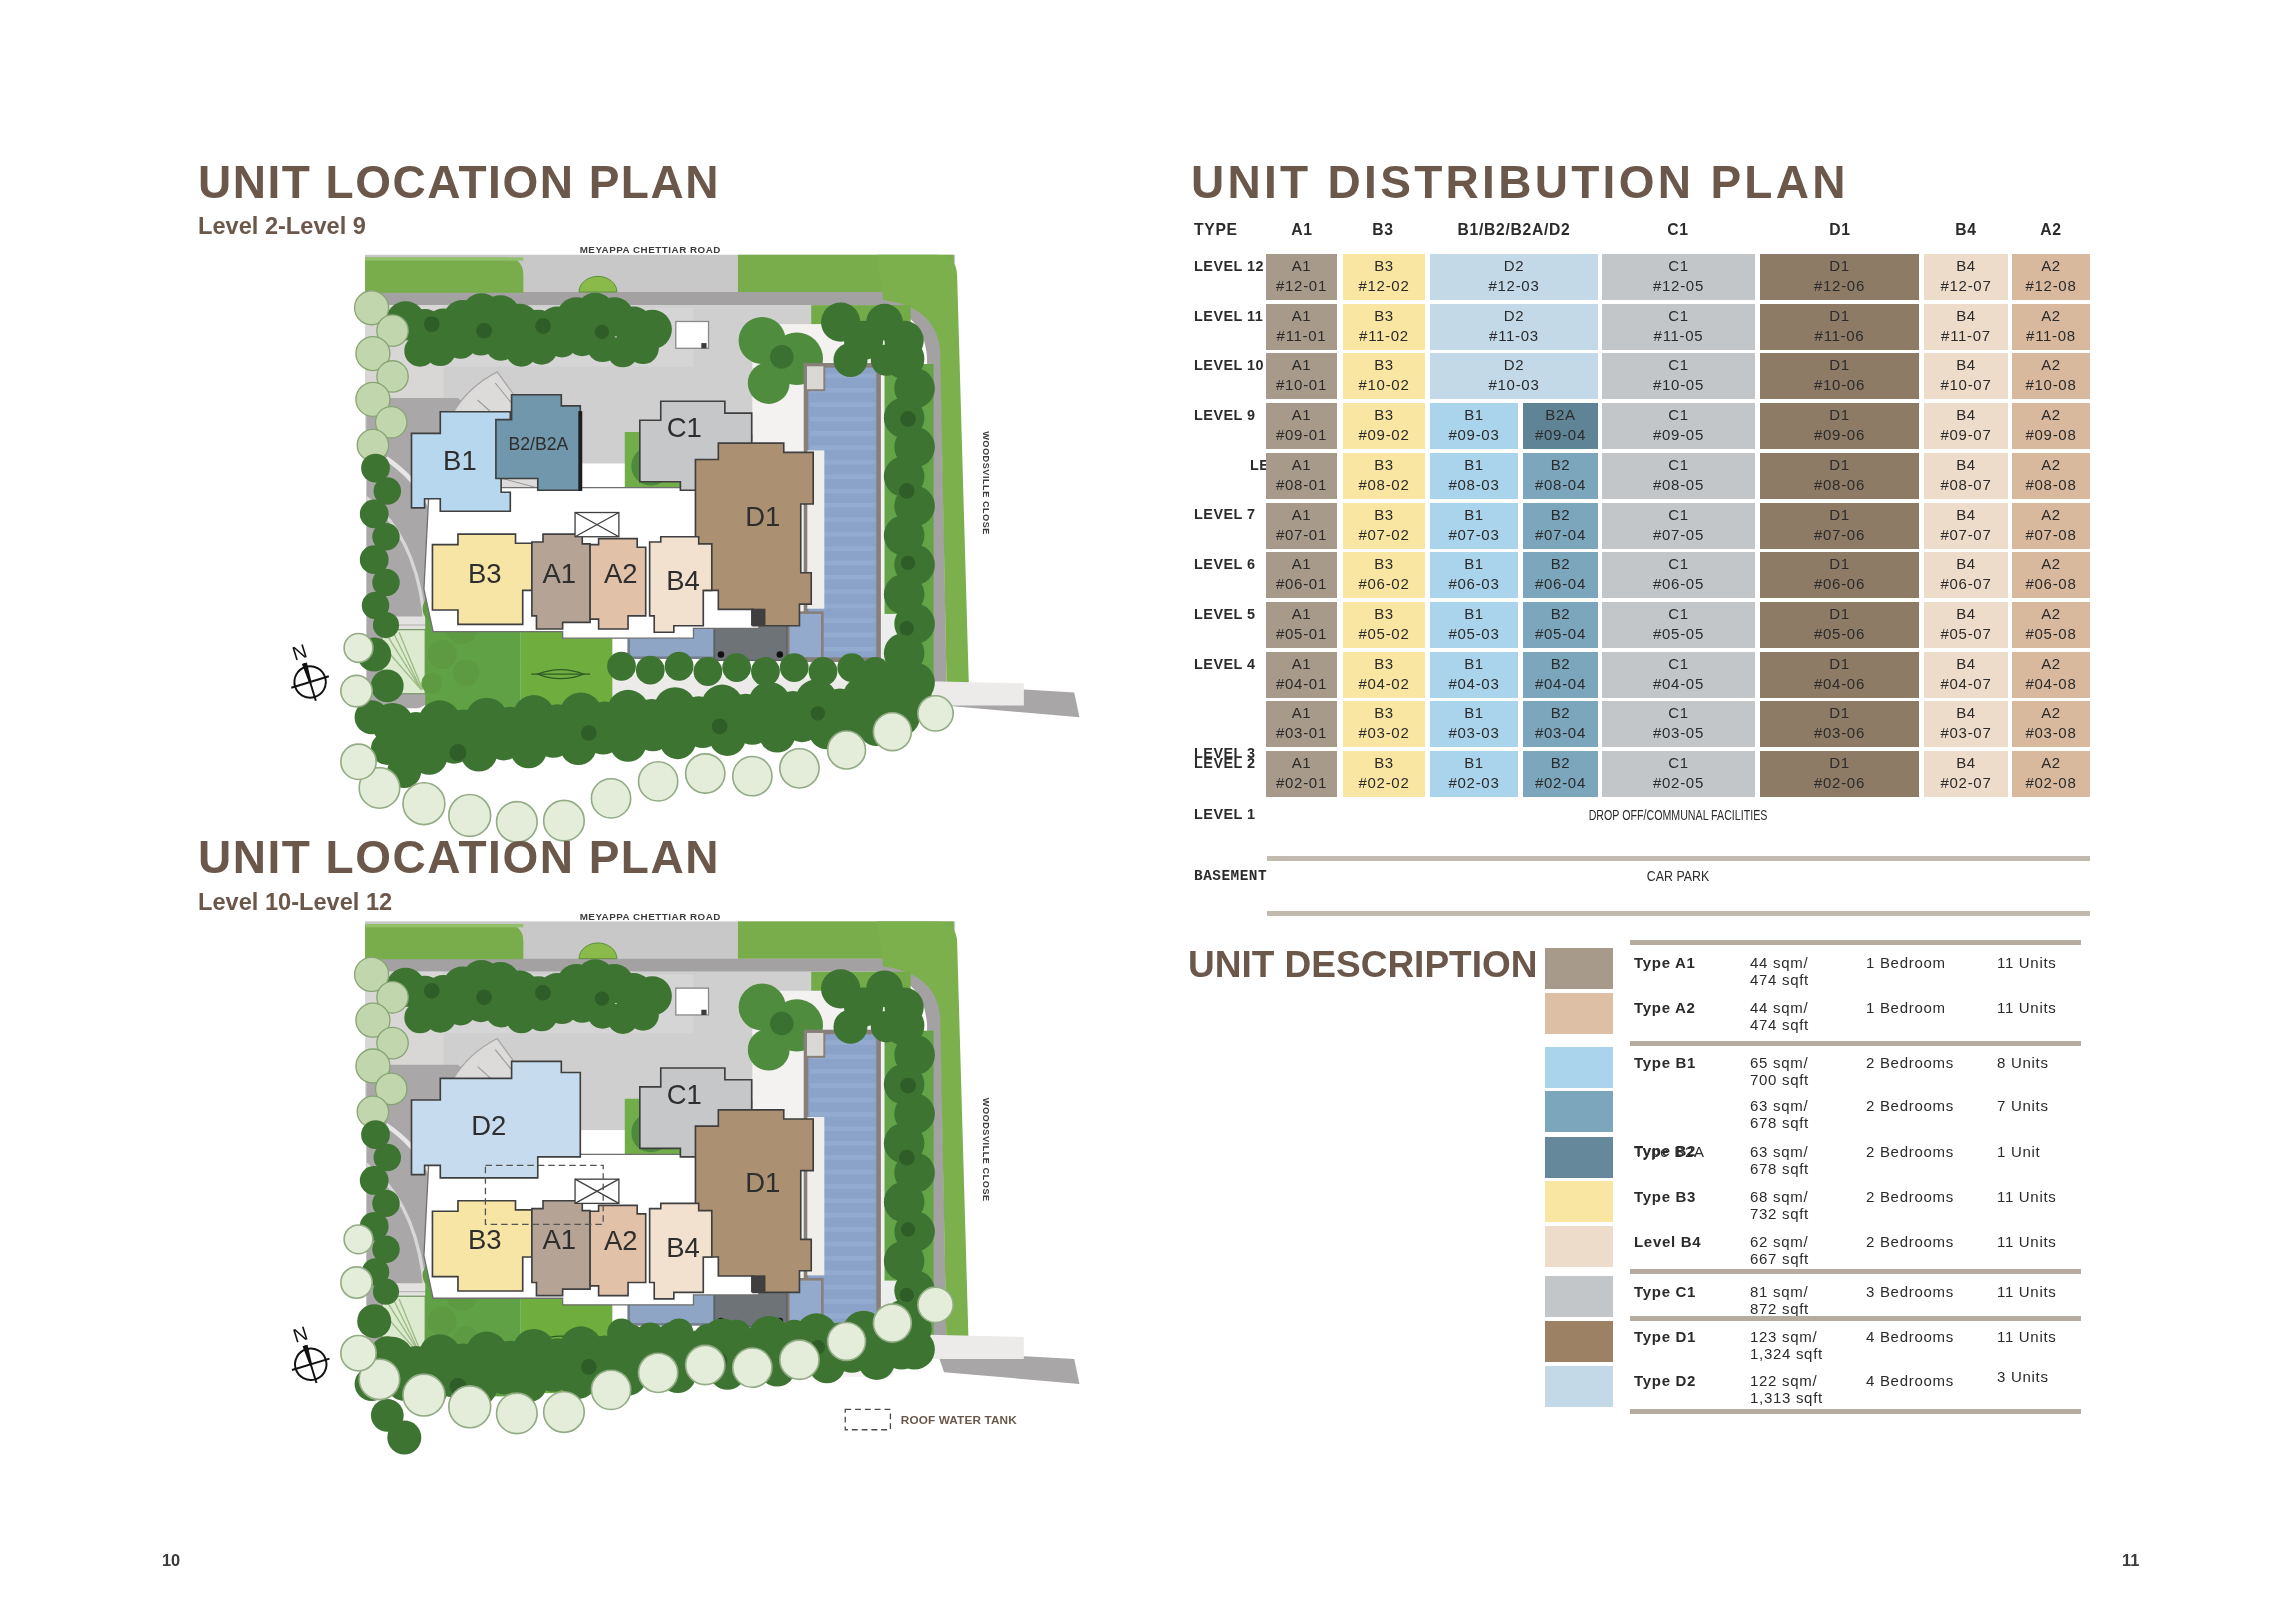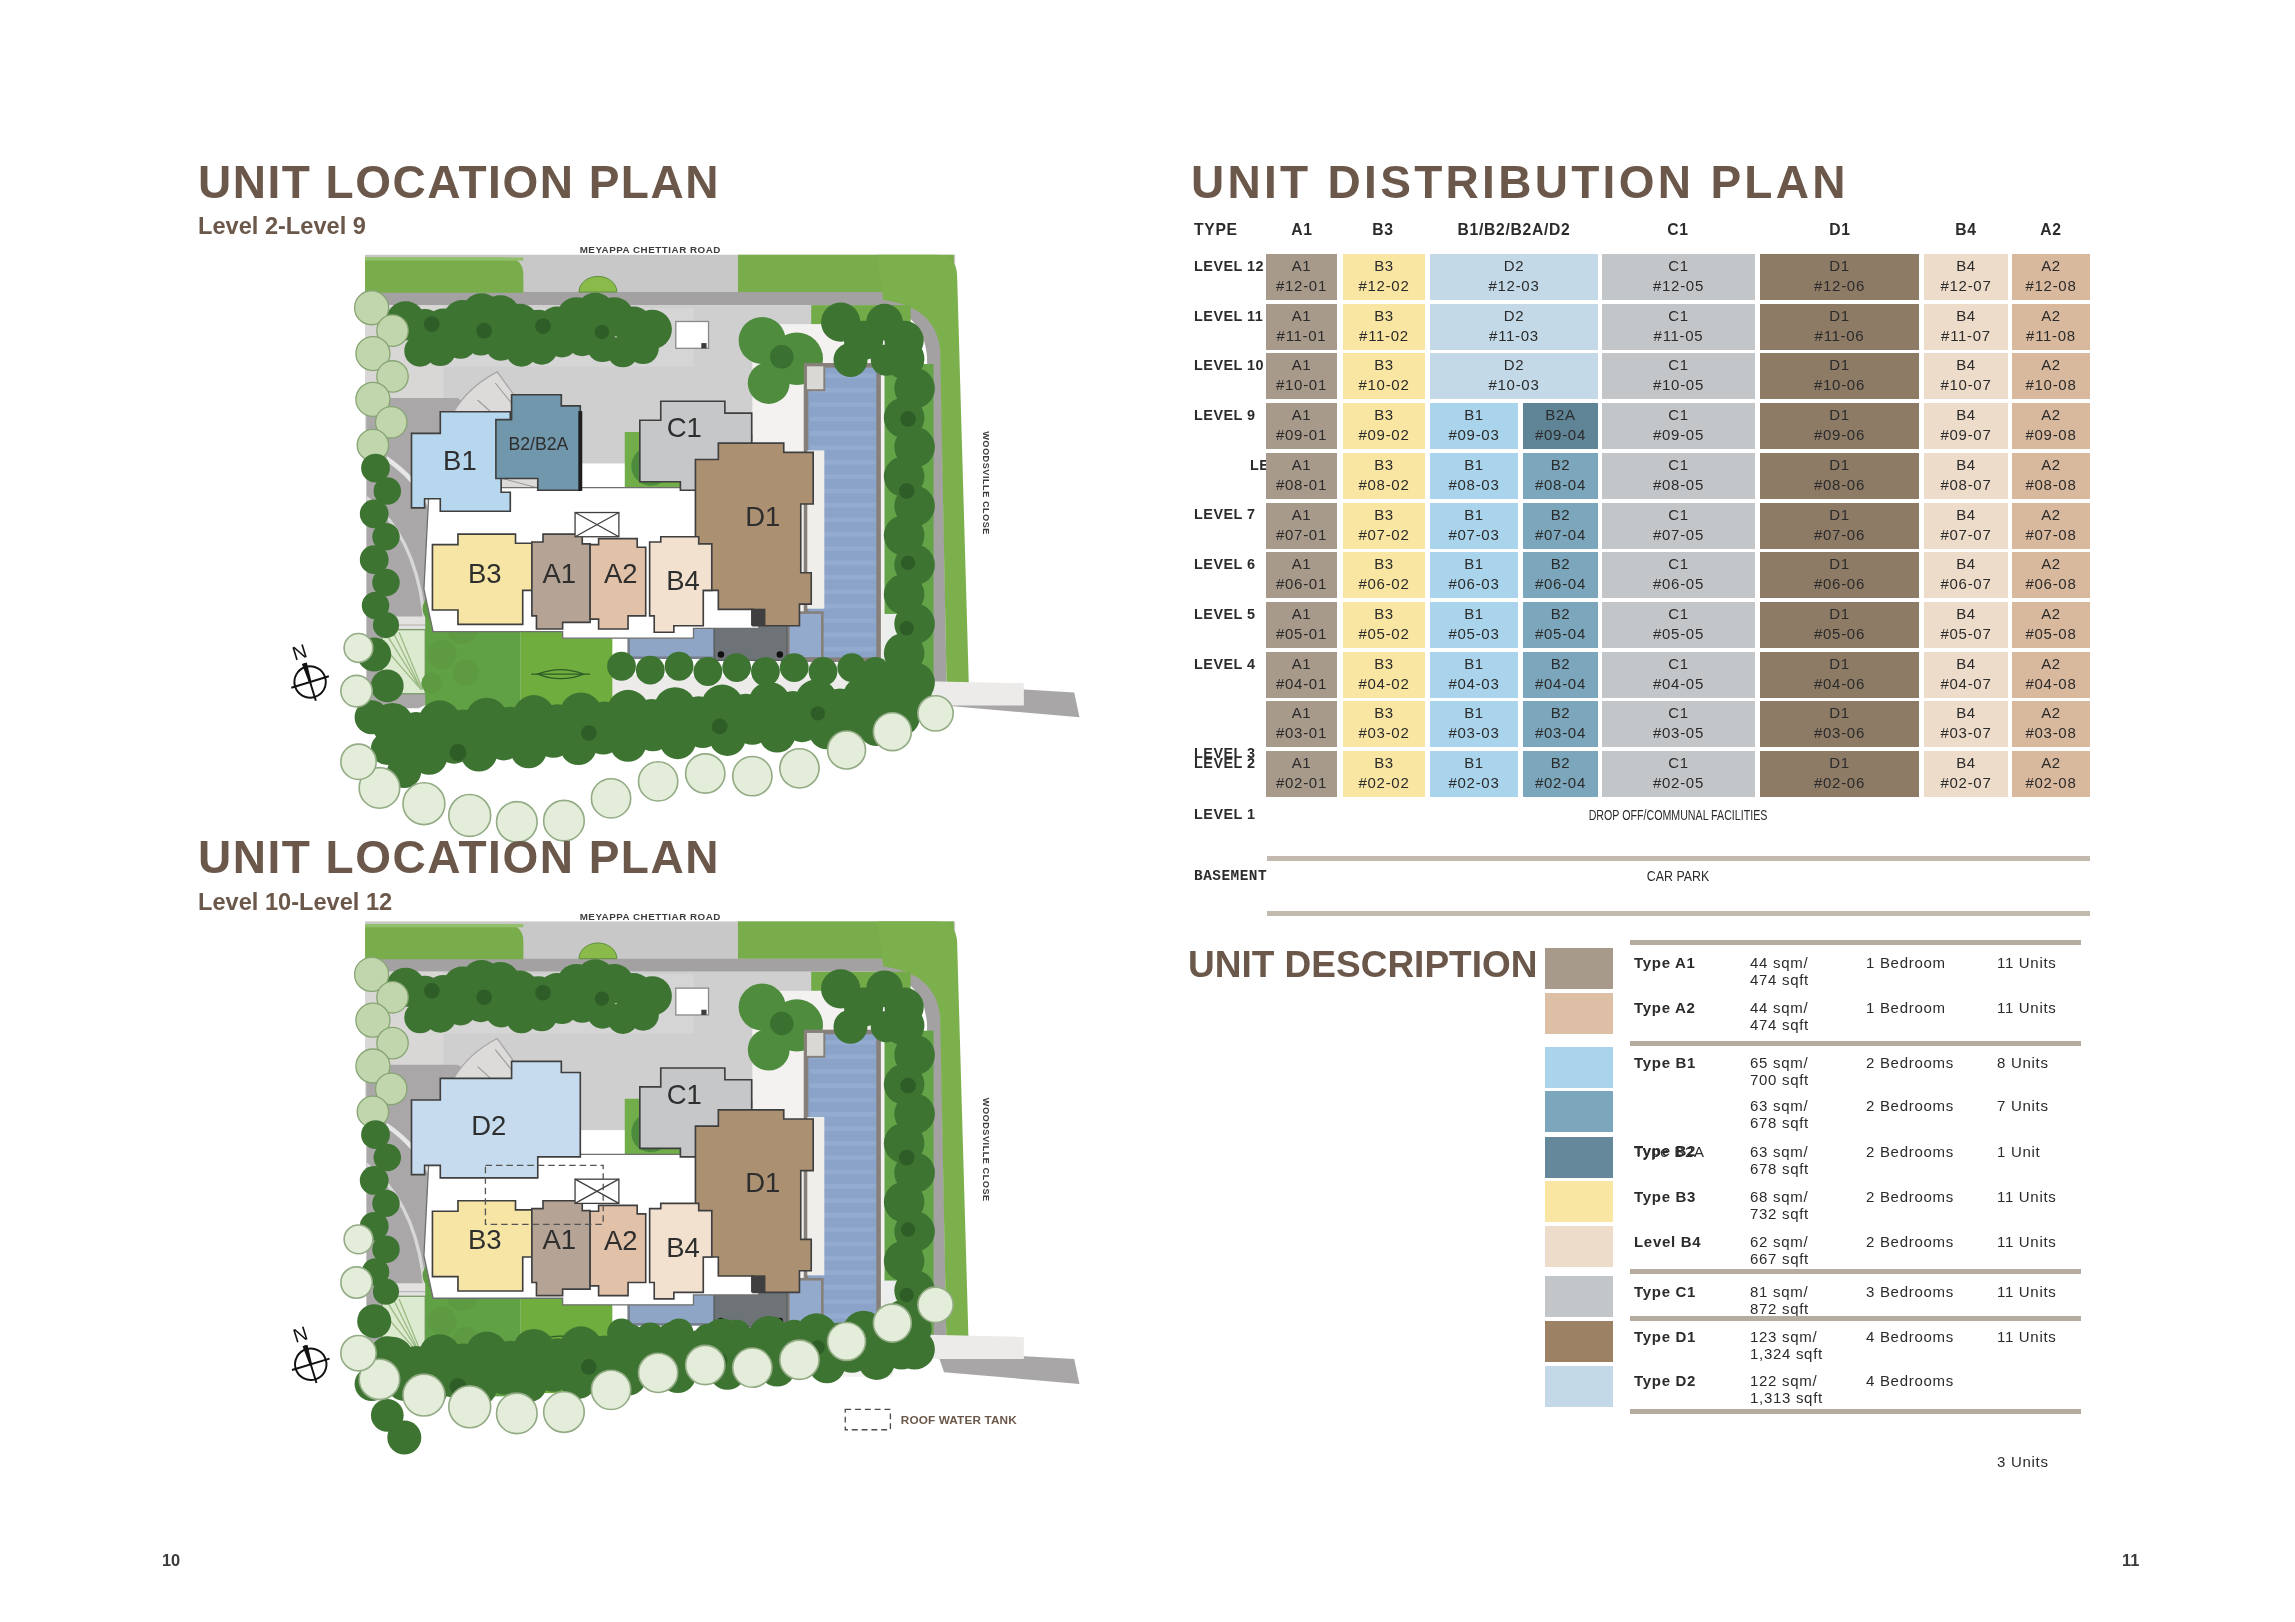--- a/index.html
+++ b/index.html
@@ -857,21 +857,21 @@
 <div class="abs" style="left:1545px;top:1321px;width:68px;height:41px;background:#9c8165;"></div>
 <div class="dt" style="left:1634px;top:1328px;font-weight:bold;">Type D1</div>
 <div class="dt" style="left:1750px;top:1328px;">123 sqm/<br>1,324 sqft</div>
 <div class="dt" style="left:1866px;top:1328px;">4 Bedrooms</div>
 <div class="dt" style="left:1997px;top:1328px;">11 Units</div>
 
 <div class="abs" style="left:1545px;top:1366px;width:68px;height:41px;background:#c3d9e8;"></div>
 <div class="dt" style="left:1634px;top:1372px;font-weight:bold;">Type D2</div>
 <div class="dt" style="left:1750px;top:1372px;">122 sqm/<br>1,313 sqft</div>
 <div class="dt" style="left:1866px;top:1372px;">4 Bedrooms</div>
-<div class="dt" style="left:1997px;top:1453px;">3 Units</div>
+<div class="dt" style="left:1997px;top:1368px;">3 Units</div>
 
 <div class="bar" style="left:1630px;top:940px;width:451px;background:#b5ab9f;"></div>
 
 <div class="bar" style="left:1630px;top:1041px;width:451px;background:#b5ab9f;"></div>
 
 <div class="bar" style="left:1630px;top:1269px;width:451px;background:#b5ab9f;"></div>
 
 <div class="bar" style="left:1630px;top:1316px;width:451px;background:#b5ab9f;"></div>
 
 <div class="bar" style="left:1630px;top:1409px;width:451px;background:#b5ab9f;"></div>

